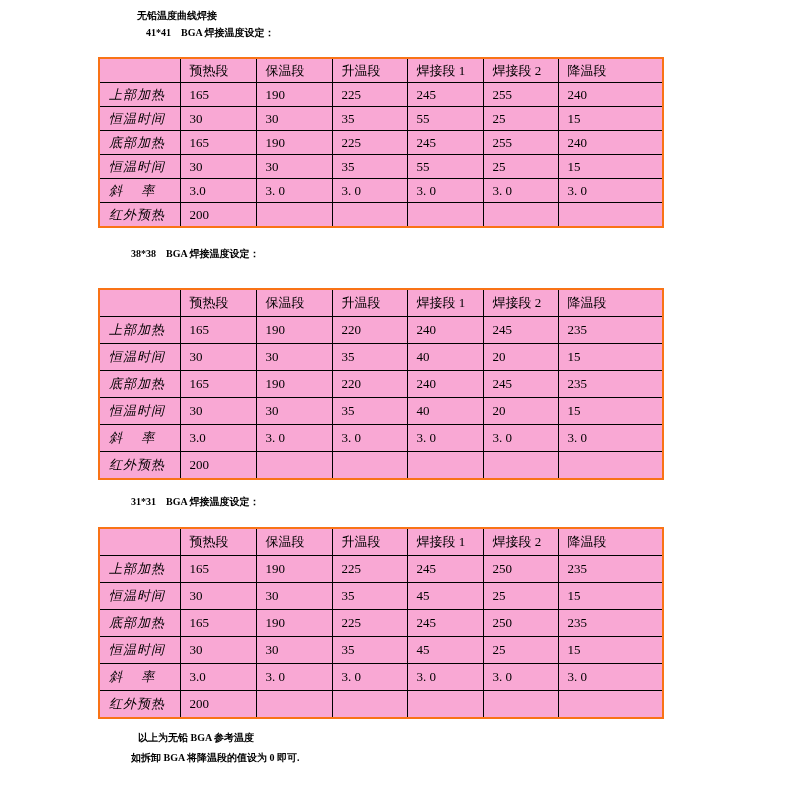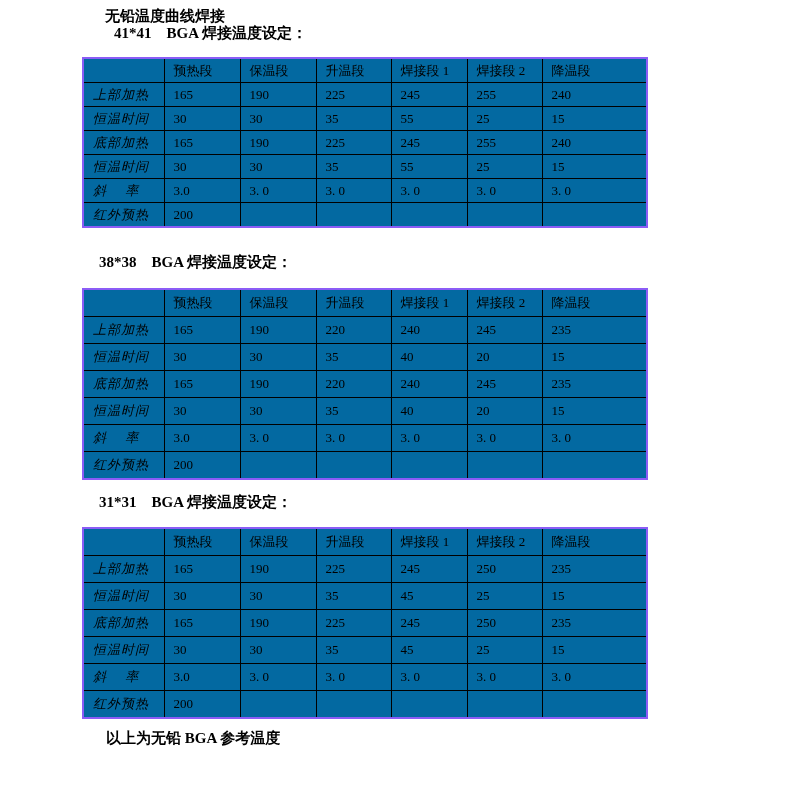--- a/index.html
+++ b/index.html
@@ -11,39 +11,40 @@
   }
   .page {
     position: relative;
     width: 800px; height: 800px;
     background: #ffffff;
     overflow: hidden;
   }
   .h {
     position: absolute;
     font-weight: bold;
-    font-size: 15px;
+    font-size: 10px;
     line-height: 14px;
     white-space: pre;
     color: #000000;
+    margin-left: 32px;
   }
   .pos-title  { left: 105px; top: 9px;  }
   .pos-h41    { left: 114px;  top: 26px; }
-  .pos-h38    { left: 99px;  top: 255px;}
+  .pos-h38    { left: 99px;  top: 247px;}
   .pos-h31    { left: 99px;  top: 495px; text-align: right;}
   .pos-note1  { left: 106px;  top: 731px;}
   .pos-note2  { left: 99px;  top: 751px;}
 
   table.t {
     position: absolute;
-    left: 82px;
+    left: 98px;
     border-collapse: collapse;
     table-layout: fixed;
-    border: 2px solid #8b5cf6;
-    background: #0369a1;
+    border: 2px solid #f97316;
+    background: #f9a8d4;
   }
   table.t td {
     border: 1px solid #000000;
     font-size: 13px;
     font-weight: normal;
     text-align: left;
     vertical-align: middle;
     padding: 0 2px 0 9px;
     white-space: pre;
     overflow: hidden;
@@ -289,14 +290,15 @@
           <td></td>
           <td></td>
           <td></td>
           <td></td>
           <td></td>
         </tr>
       </tbody>
     </table>
 
   <div class="h pos-note1">以上为无铅 BGA 参考温度</div>
+  <div class="h pos-note2">如拆卸 BGA 将降温段的值设为 0 即可.</div>
 
 </div>
 
 </body></html>

